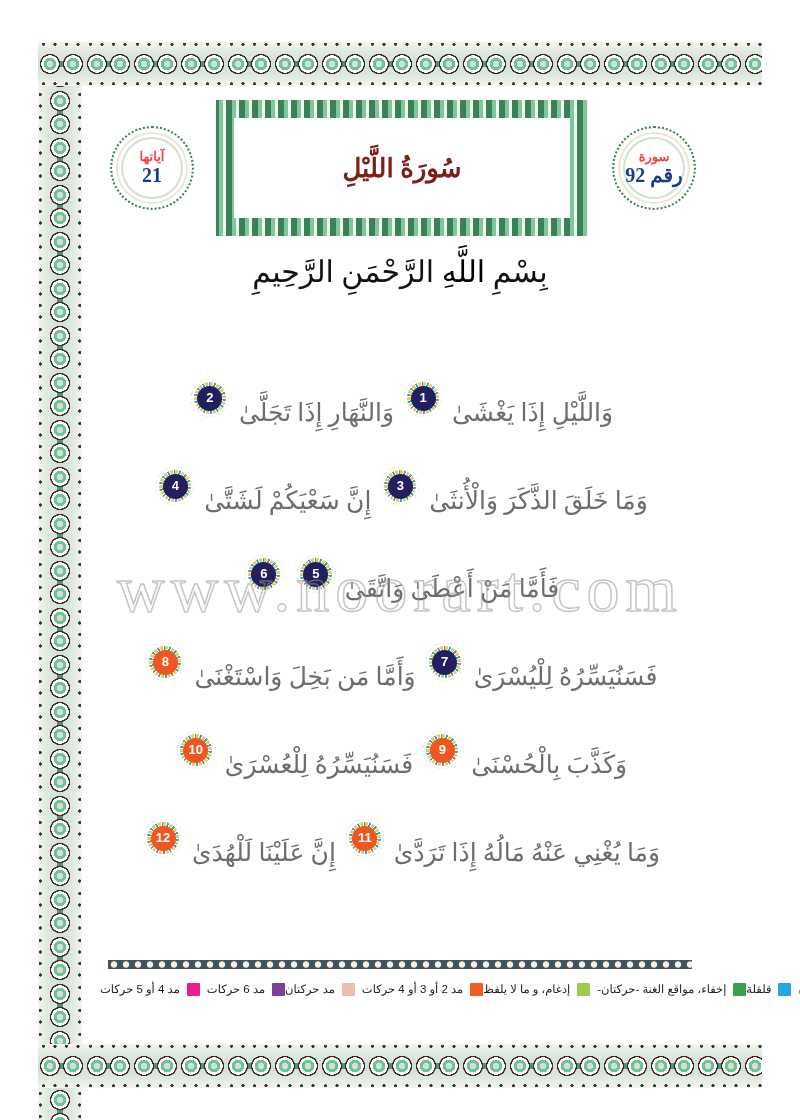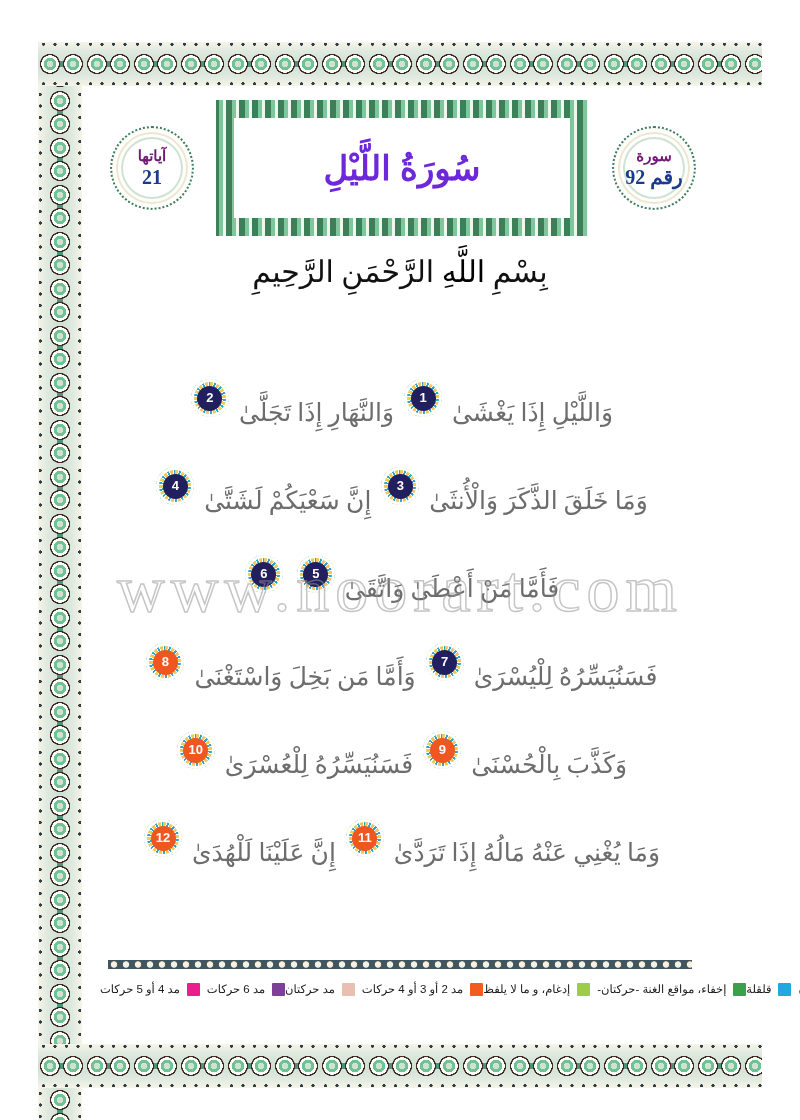--- a/index.html
+++ b/index.html
@@ -120,23 +120,23 @@
   }
   .title-banner-inner {
     position: absolute;
     inset: 0;
     display: flex;
     align-items: center;
     justify-content: center;
     background: #ffffff;
   }
   .surah-title {
-    font-family: Liberation Sans, sans-serif;
-    font-size: 34px;
-    color: #6d28d9;
+    font-family: Liberation Serif, serif;
+    font-size: 26px;
+    color: #7f1d1d;
     direction: rtl;
     font-weight: 700;
     letter-spacing: 1px;
   }
 
   
   .medallion {
     position: absolute;
     width: 84px;
     height: 84px;
@@ -150,22 +150,22 @@
     box-shadow:
       inset 0 0 0 4px #ffffff,
       inset 0 0 0 6px #ece7cf,
       inset 0 0 0 9px #ffffff,
       inset 0 0 0 11px #cfe3d4;
   }
   .medallion-left  { left: 28px;  top: 40px; }
   .medallion-right { right: 22px; top: 40px; }
   .medallion .m-label {
     font-family: "Liberation Serif", serif;
-    font-size: 15px;
-    color: #701a75;
+    font-size: 13px;
+    color: #ef4444;
     direction: rtl;
     line-height: 1.15;
     font-weight: 700;
     text-align: left;
   }
   .medallion .m-value {
     font-family: "Liberation Serif", serif;
     font-size: 20px;
     color: #1b3a8c;
     font-weight: 700;

